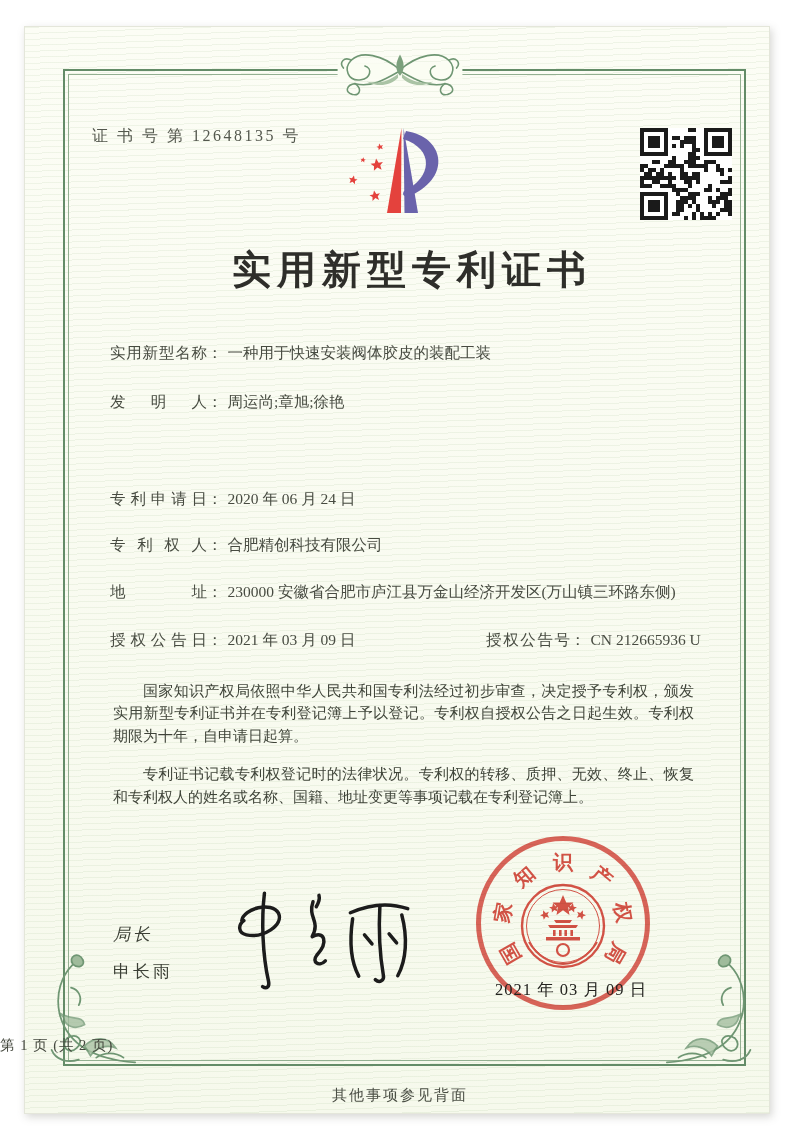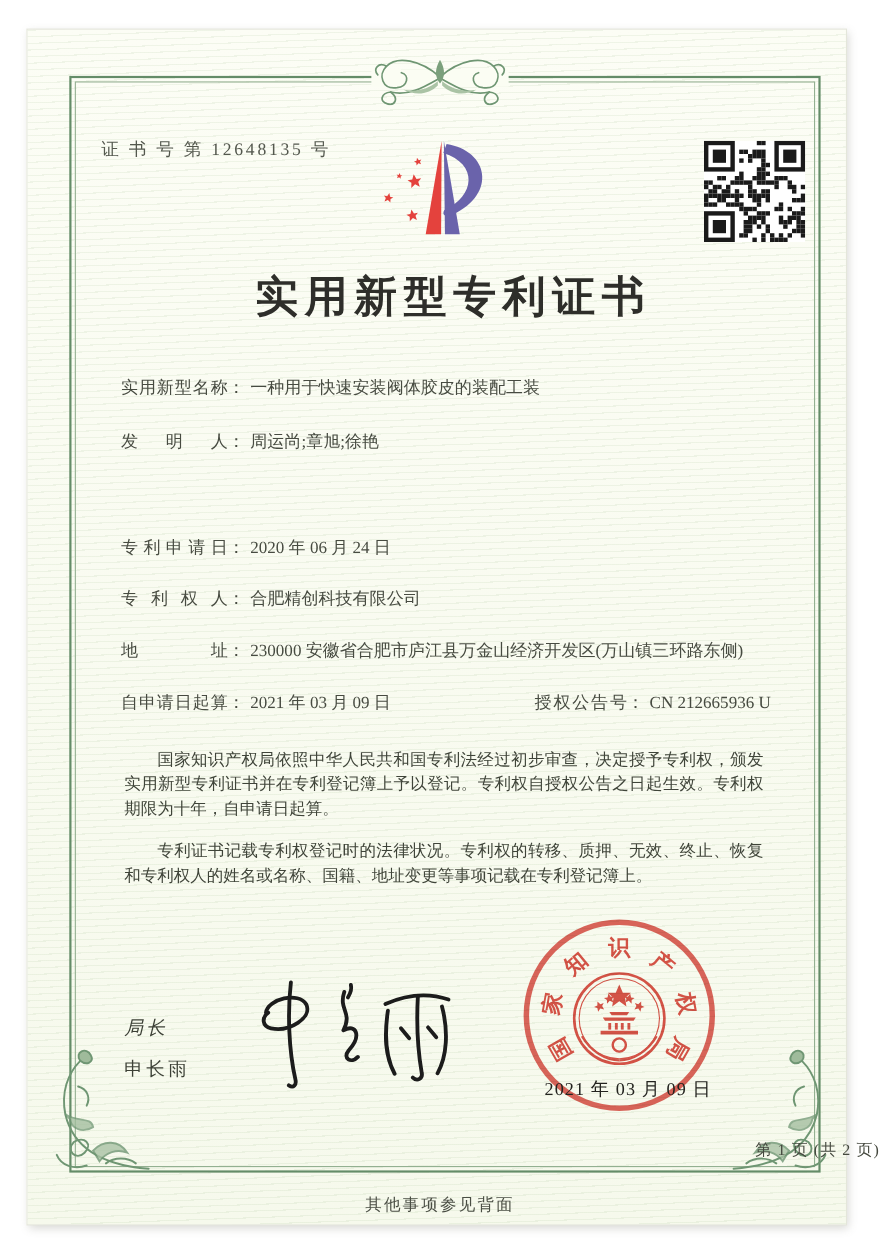--- a/index.html
+++ b/index.html
@@ -36,21 +36,21 @@
   #signer-name{left:113px;top:960px;font-size:17px;color:#3c4036;letter-spacing:3px;}
   #signature{left:222px;top:878px;width:195px;height:125px;transform:rotate(-2deg);}
   
   #seal{left:476px;top:836px;width:164px;height:164px;border:5px solid rgba(216,73,64,0.9);
         border-radius:50%;mix-blend-mode:multiply;opacity:0.94;}
   .seal-char{position:absolute;left:50%;top:50%;width:22px;height:22px;margin:-11px 0 0 -11px;
              text-align:center;font-size:20px;font-weight:700;color:#d8493f;line-height:22px;}
   #seal-emblem{position:absolute;left:50%;top:50%;transform:translate(-50%,-47%);}
   #seal-date{left:495px;top:979px;font-size:16.5px;letter-spacing:1px;color:#23231f;z-index:5;}
   
-  #page-footer{left:0;top:1036px;width:800px;text-align:right;font-size:14.5px;letter-spacing:1px;color:#44483e;}
+  #page-footer{left:0;top:1036px;width:800px;text-align:left;font-size:14.5px;letter-spacing:1px;color:#44483e;}
   #back-note{left:0;top:1086px;width:800px;text-align:center;font-size:15px;letter-spacing:2px;color:#4a4e44;font-family:Liberation Mono, monospace;}
   
   #logo{left:338px;top:112px;}
   #qr{left:640px;top:128px;}
   #ornament-top{left:322px;top:44px;}
   #flourish-bl{left:38px;top:952px;}
   #flourish-br{left:662px;top:952px;transform:scale(-1,1);}
 </style>
 </head>
 <body>
@@ -308,21 +308,21 @@
   <div class="frow r4">
     <span class="flabel">专利申请日</span><span class="fcolon">：</span><span class="fvalue">2020 年 06 月 24 日</span>
   </div>
   <div class="frow r5">
     <span class="flabel">专利权人</span><span class="fcolon">：</span><span class="fvalue">合肥精创科技有限公司</span>
   </div>
   <div class="frow r6">
     <span class="flabel">地址</span><span class="fcolon">：</span><span class="fvalue">230000 安徽省合肥市庐江县万金山经济开发区(万山镇三环路东侧)</span>
   </div>
   <div class="frow r7">
-    <span class="flabel">自申请日起算</span><span class="fcolon">：</span><span>2021 年 03 月 09 日</span>
+    <span class="flabel">授权公告日</span><span class="fcolon">：</span><span>2021 年 03 月 09 日</span>
     <span class="pair2">
       <span class="flabel">授权公告号</span><span class="fcolon">：</span><span>CN 212665936 U</span>
     </span>
   </div>
 
   <div id="paras" class="abs">
     <p>国家知识产权局依照中华人民共和国专利法经过初步审查，决定授予专利权，颁发实用新型专利证书并在专利登记簿上予以登记。专利权自授权公告之日起生效。专利权期限为十年，自申请日起算。</p>
     <p>专利证书记载专利权登记时的法律状况。专利权的转移、质押、无效、终止、恢复和专利权人的姓名或名称、国籍、地址变更等事项记载在专利登记簿上。</p>
   </div>
 

